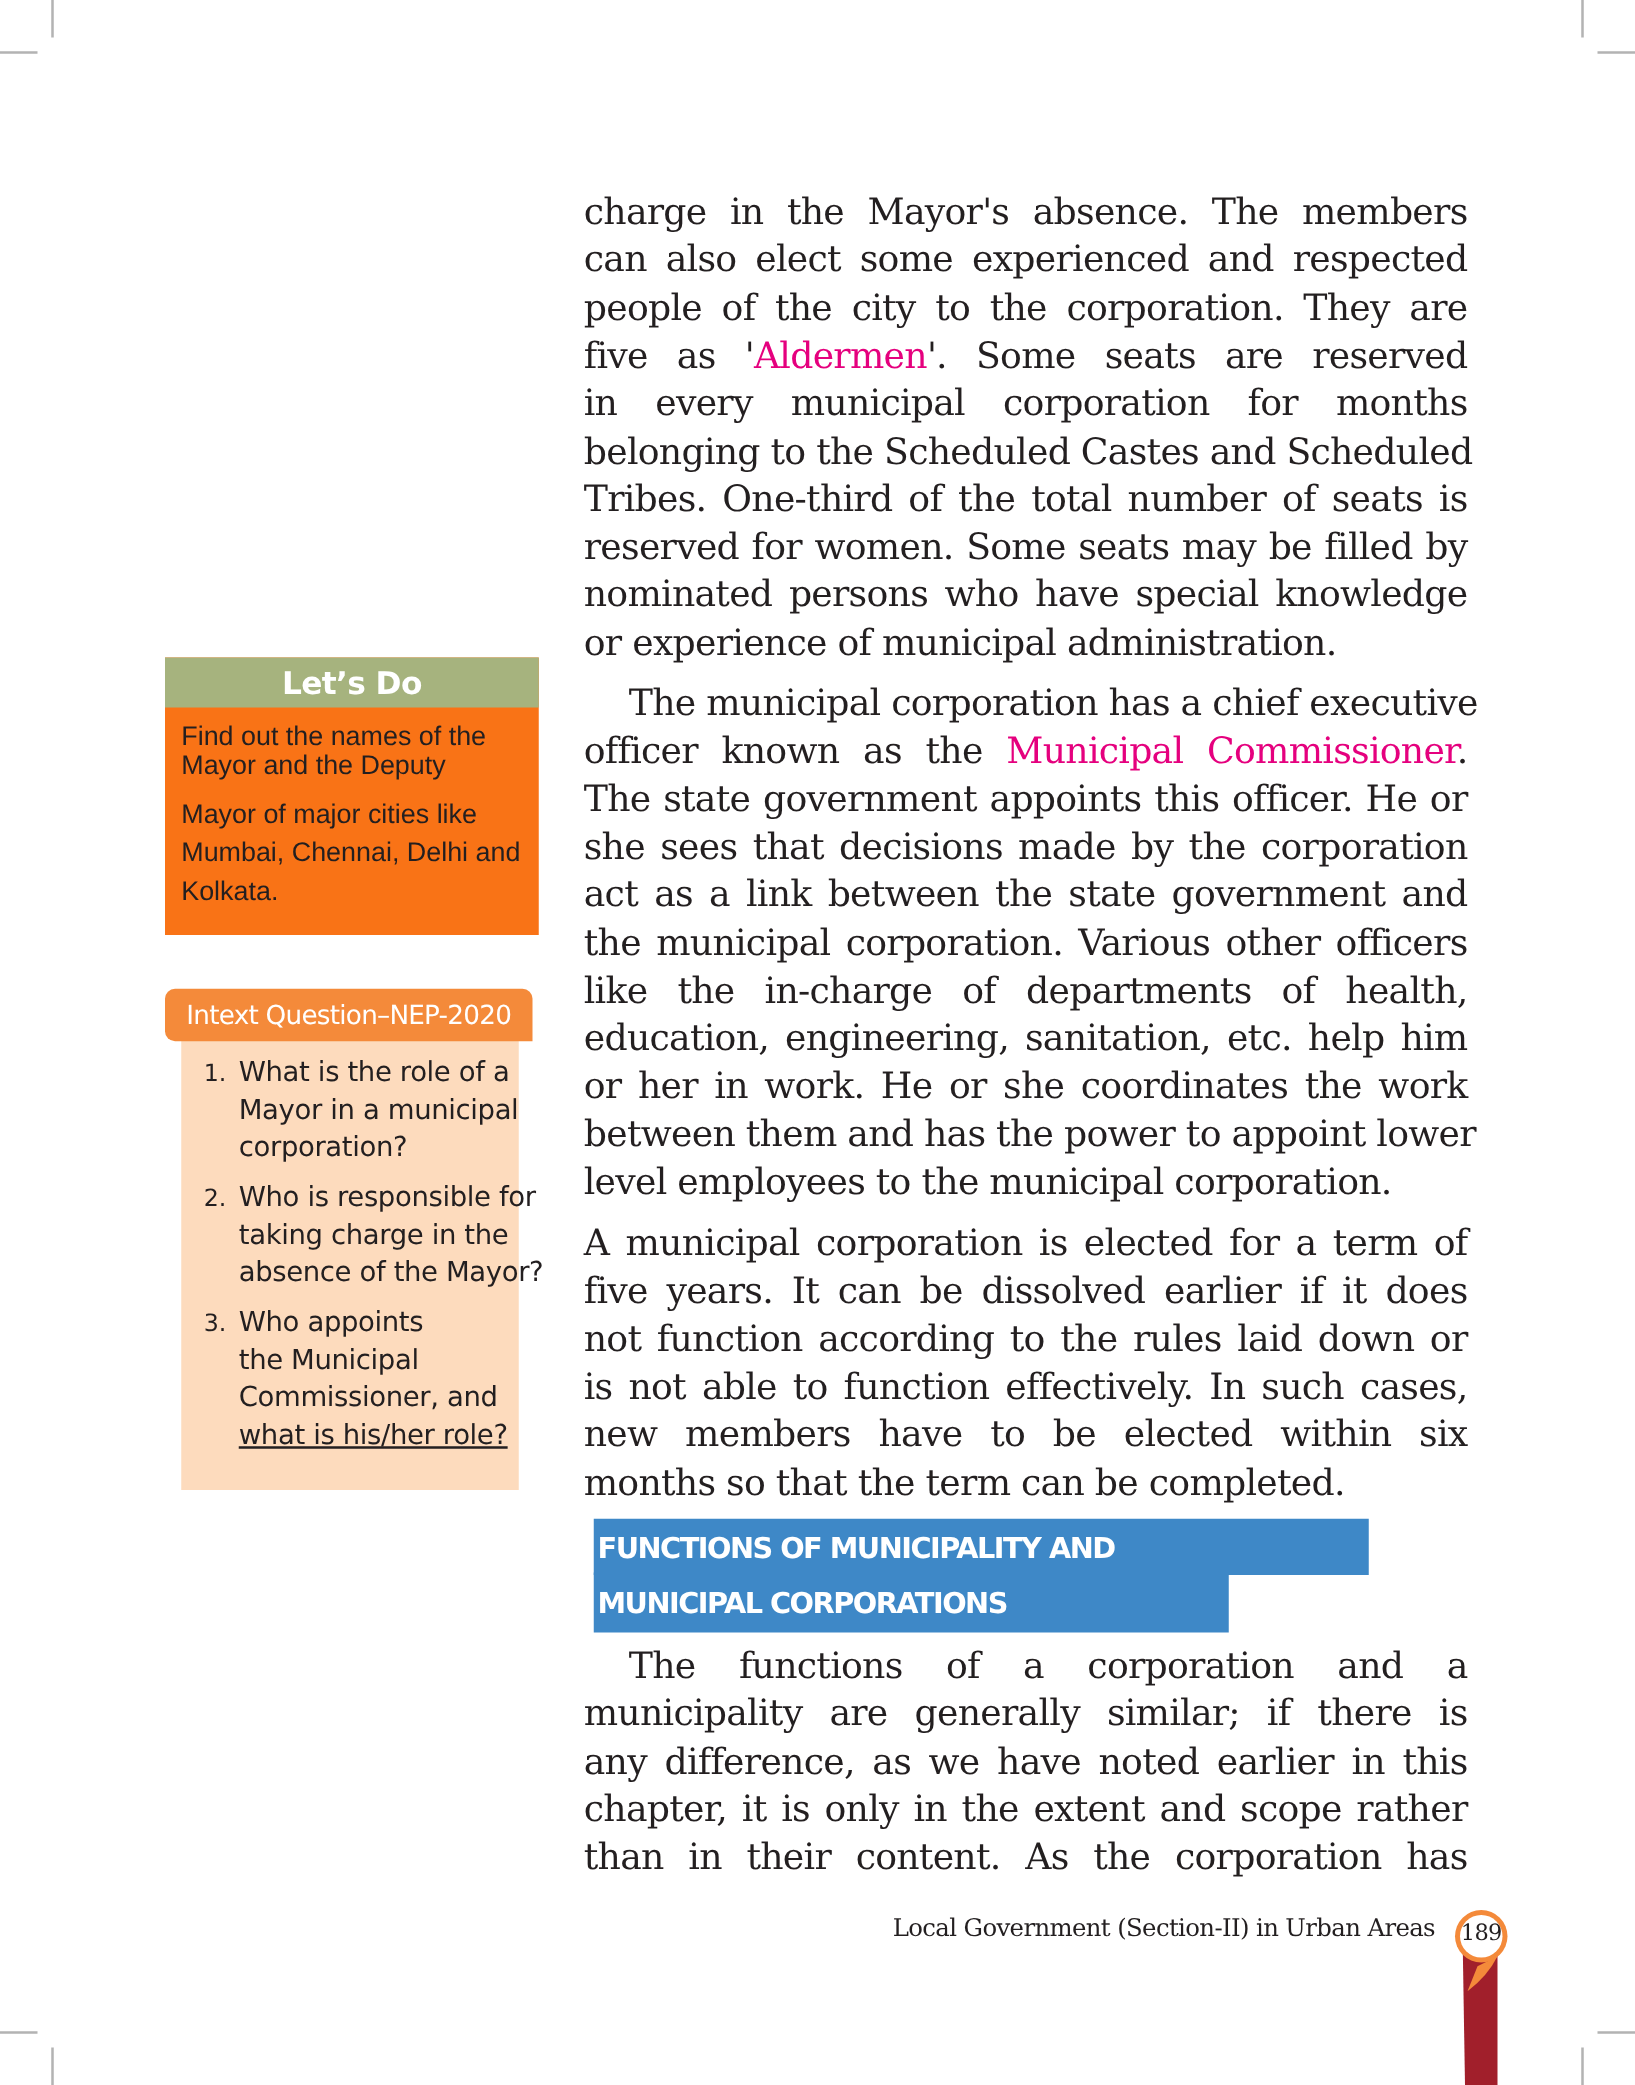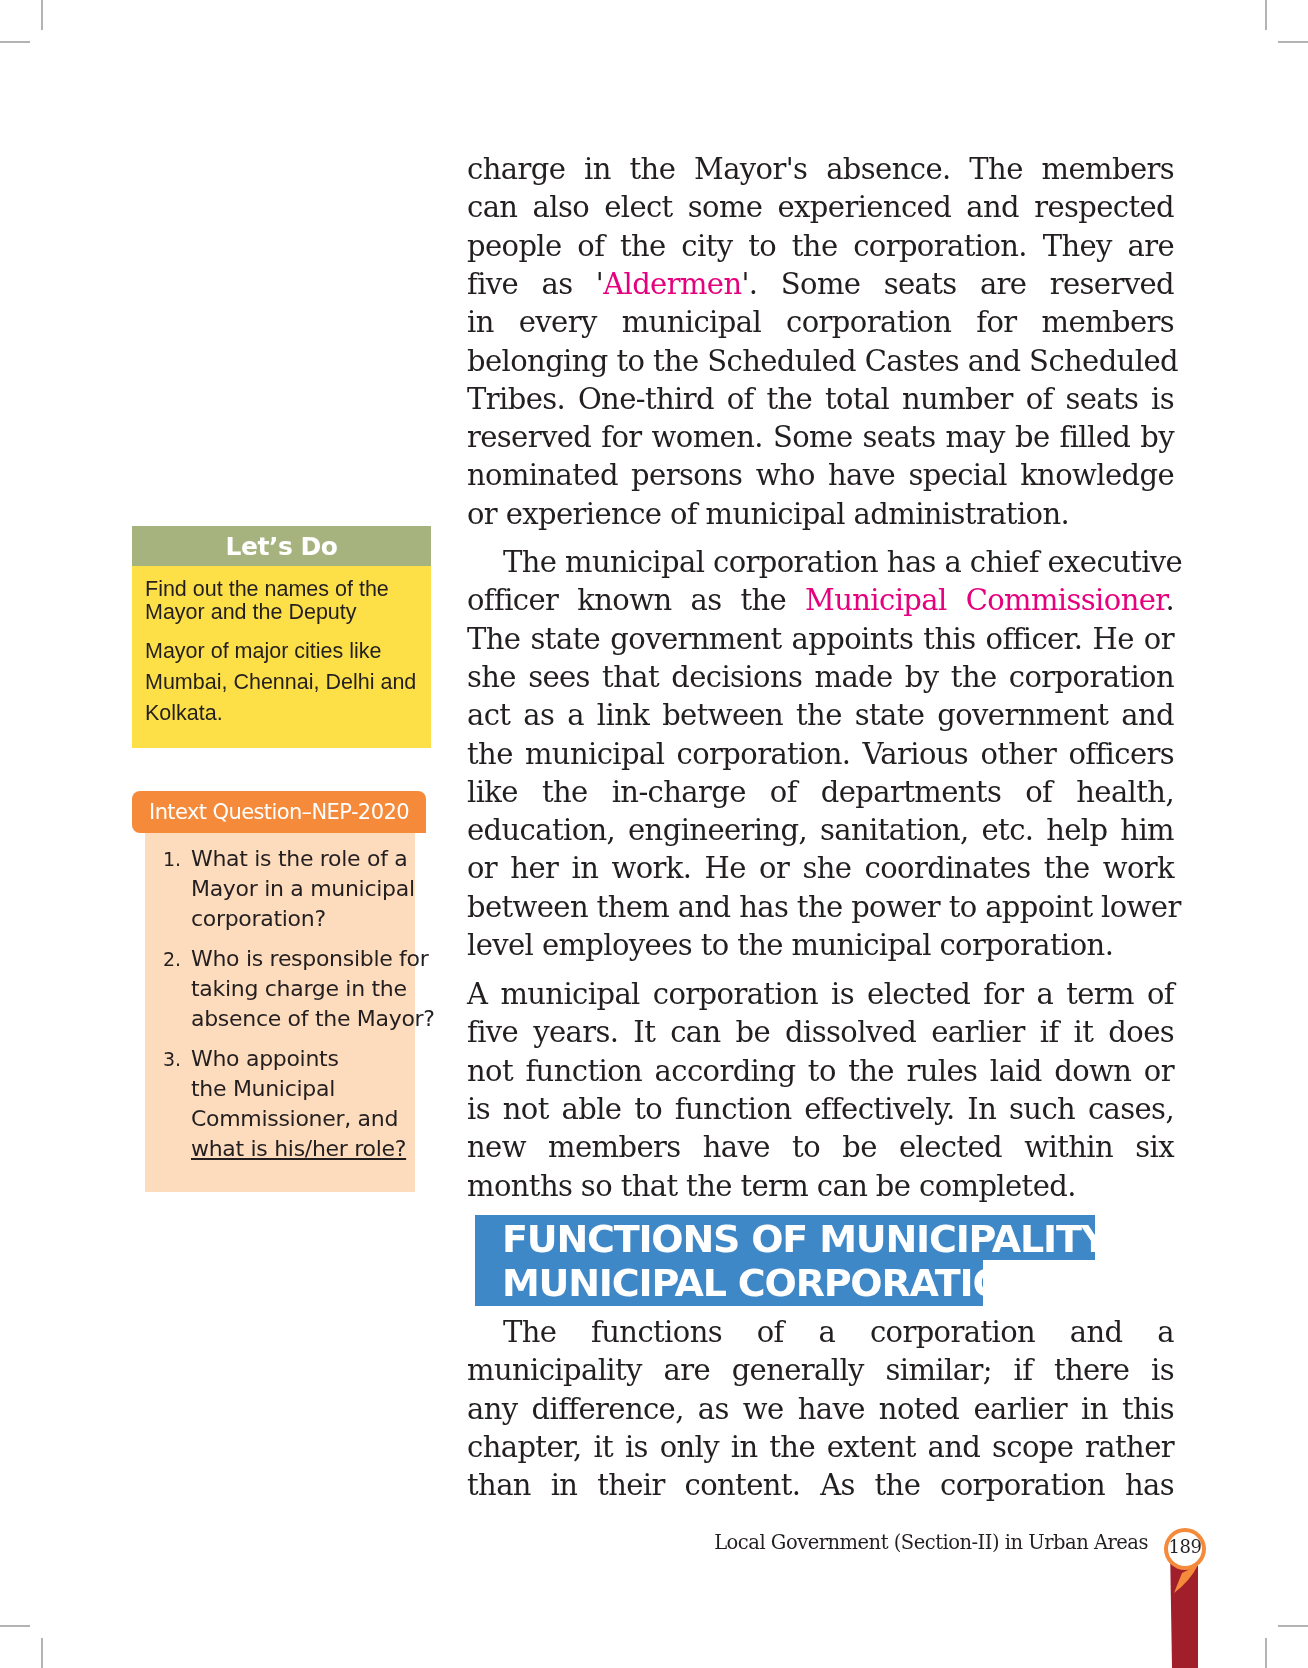--- a/index.html
+++ b/index.html
@@ -4,32 +4,32 @@
 <style>
   html, body { margin: 0; padding: 0; background: #ffffff; }
   body { width: 1308px; height: 1668px; position: relative; overflow: hidden; font-family: "DejaVu Serif", serif; color: #231f20; }
   .crop { position: absolute; background: #b3b3b3; }
   .col { position: absolute; left: 467px; width: 707px; }
   .line { position: absolute; left: 0; width: 707px; height: 38px; font-family: "DejaVu Serif", serif; font-size: 29px; line-height: 38px; white-space: nowrap; text-align: justify; text-align-last: justify; letter-spacing: -0.6px; }
   .line.last { text-align-last: left; }
   .line.indent { padding-left: 36px; width: 671px; }
   .hl { color: #e5007e; }
   
-  .letsdo { position: absolute; left: 132px; top: 526px; width: 299px; height: 222px; background: #fde047; }
+  .letsdo { position: absolute; left: 132px; top: 526px; width: 299px; height: 222px; background: #f97316; }
   .letsdo-head { height: 40px; background: #a6b37e; color: #ffffff; font-family: "DejaVu Sans", sans-serif; font-weight: bold; font-size: 25px; line-height: 42px; text-align: center; letter-spacing: -0.5px; }
   .letsdo-line { position: absolute; left: 13px; font-family: "Liberation Sans", sans-serif; font-size: 21.5px; line-height: 30.5px; color: #231f20; white-space: nowrap; }
   
   .intext-body { position: absolute; left: 145px; top: 830px; width: 270px; height: 362px; background: #fddbbd; }
   .intext-tab { position: absolute; left: 132px; top: 791px; width: 294px; height: 42px; background: #f48a3a; border-radius: 8px 8px 0 8px; color: #ffffff; font-family: "DejaVu Sans", sans-serif; font-size: 21px; line-height: 42px; text-align: center; letter-spacing: -0.6px; }
   .q-line { position: absolute; font-family: "DejaVu Sans", sans-serif; font-size: 22px; line-height: 30px; color: #231f20; white-space: nowrap; letter-spacing: -0.3px; }
   .q-num { position: absolute; left: 163px; font-family: "DejaVu Sans", sans-serif; font-size: 19px; line-height: 30px; color: #231f20; }
   
   .heading-bg1 { position: absolute; left: 475px; top: 1215px; width: 620px; height: 45px; background: #3e88c7; }
   .heading-bg2 { position: absolute; left: 475px; top: 1258px; width: 508px; height: 48px; background: #3e88c7; }
-  .heading-line { position: absolute; left: 502px; color: #ffffff; font-family: "DejaVu Sans", sans-serif; font-weight: bold; font-size: 38px; letter-spacing: -1.2px; white-space: nowrap; line-height: 44px; }
+  .heading-line { position: absolute; left: 478px; color: #ffffff; font-family: "DejaVu Sans", sans-serif; font-weight: bold; font-size: 23px; letter-spacing: -1.2px; white-space: nowrap; line-height: 44px; }
   
   .footer-text { position: absolute; right: 160px; top: 1531px; font-family: "DejaVu Serif", serif; font-size: 19.5px; color: #231f20; white-space: nowrap; letter-spacing: -0.5px; }
   .page-marker { position: absolute; left: 1160px; top: 1525px; width: 50px; height: 143px; }
 </style>
 </head>
 <body>
 
 <div class="crop" style="left:41px;top:0;width:2px;height:30px;"></div>
 <div class="crop" style="left:0;top:41px;width:30px;height:2px;"></div>
 <div class="crop" style="left:1265px;top:0;width:2px;height:30px;"></div>
@@ -38,21 +38,21 @@
 <div class="crop" style="left:41px;top:1638px;width:2px;height:30px;"></div>
 <div class="crop" style="left:1278px;top:1625px;width:30px;height:2px;"></div>
 <div class="crop" style="left:1265px;top:1638px;width:2px;height:30px;"></div>
 
 <div class="col" style="top:150px;">
 
   <div class="line" style="top:0px;">charge in the Mayor's absence. The members</div>
   <div class="line" style="top:38.3px;">can also elect some experienced and respected</div>
   <div class="line" style="top:76.6px;">people of the city to the corporation. They are</div>
   <div class="line" style="top:114.9px;"><span>five as '</span><span class="hl">Aldermen</span><span>'. Some seats are reserved</span></div>
-  <div class="line" style="top:153.2px;">in every municipal corporation for members</div>
+  <div class="line" style="top:153.2px;">in every municipal corporation for months</div>
   <div class="line" style="top:191.5px;">belonging to the Scheduled Castes and Scheduled</div>
   <div class="line" style="top:229.8px;">Tribes. One-third of the total number of seats is</div>
   <div class="line" style="top:268.1px;">reserved for women. Some seats may be filled by</div>
   <div class="line" style="top:306.4px;">nominated persons who have special knowledge</div>
   <div class="line last" style="top:344.7px;">or experience of municipal administration.</div>
 
   <div class="line indent" style="top:393px;">The municipal corporation has a chief executive</div>
   <div class="line" style="top:431.3px;"><span>officer known as the </span><span class="hl">Municipal Commissioner</span><span>.</span></div>
   <div class="line" style="top:469.6px;">The state government appoints this officer. He or</div>
   <div class="line" style="top:507.9px;">she sees that decisions made by the corporation</div>

